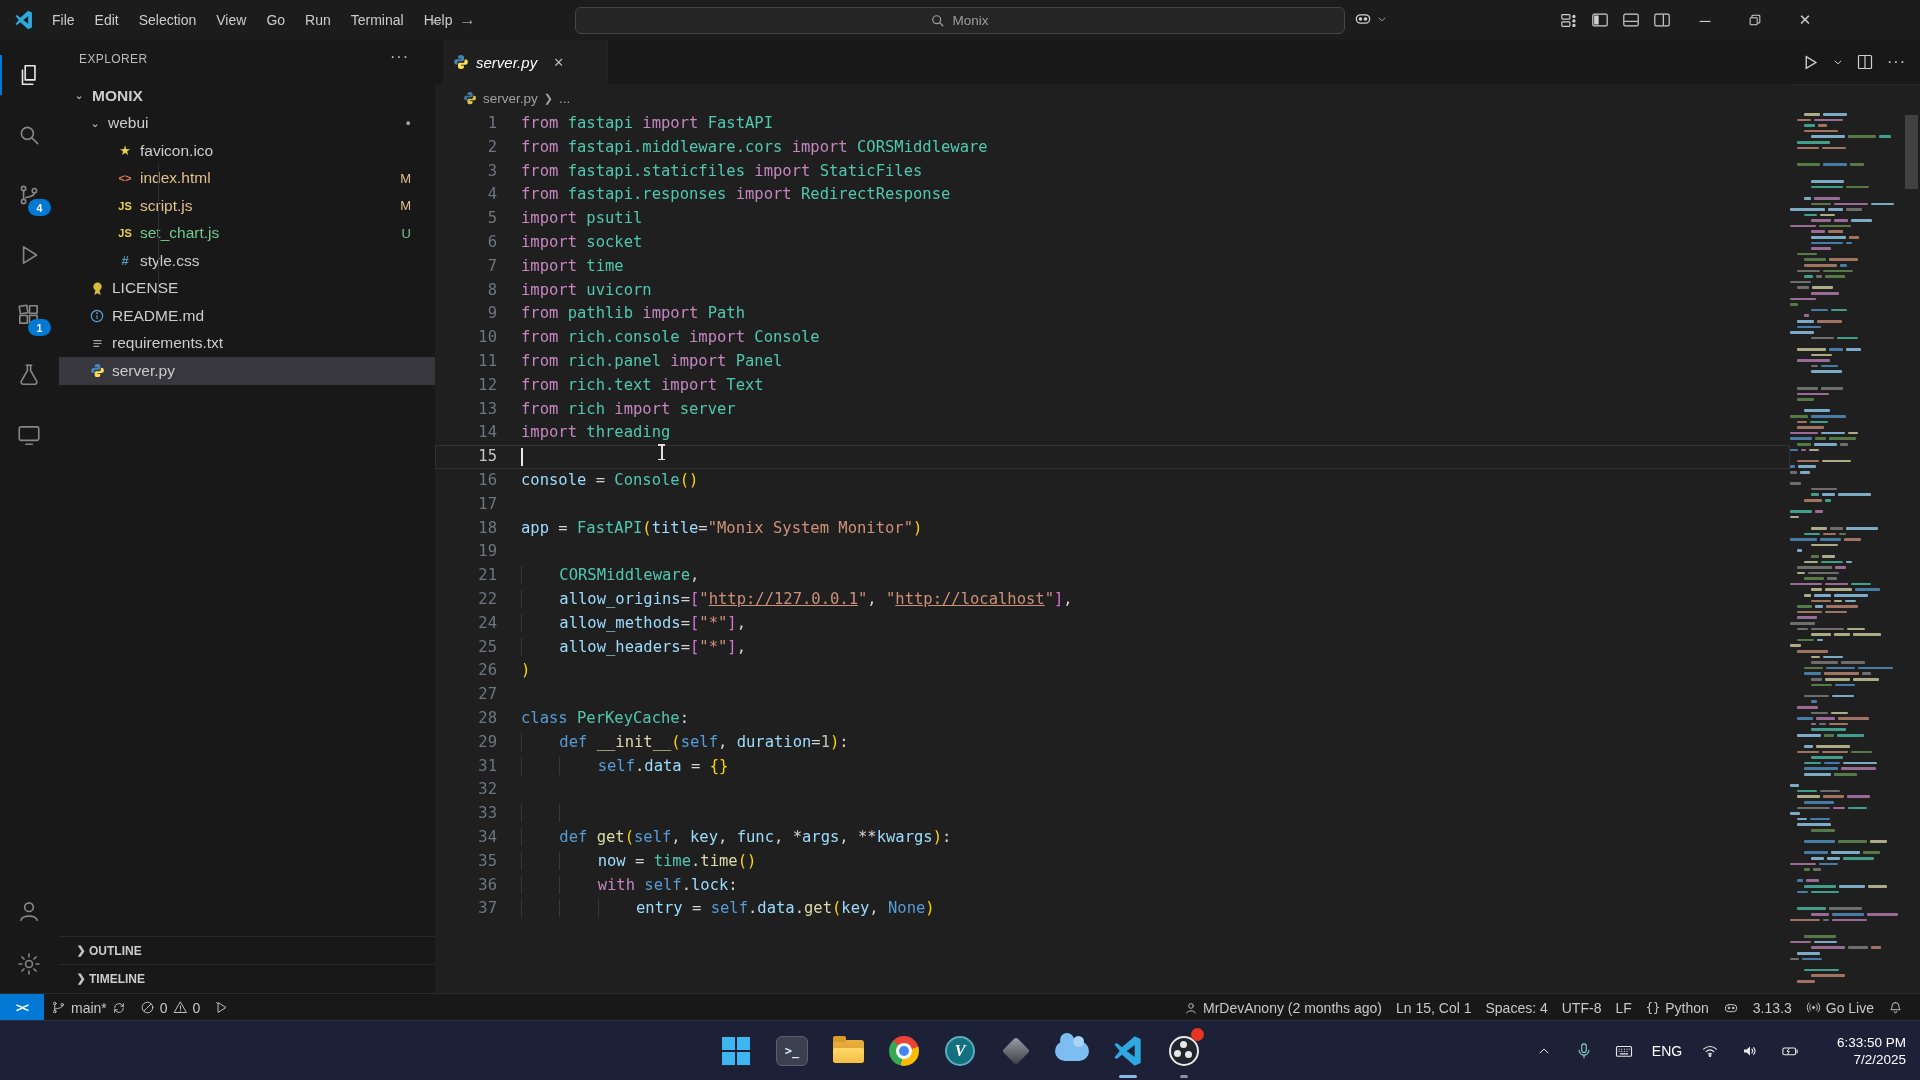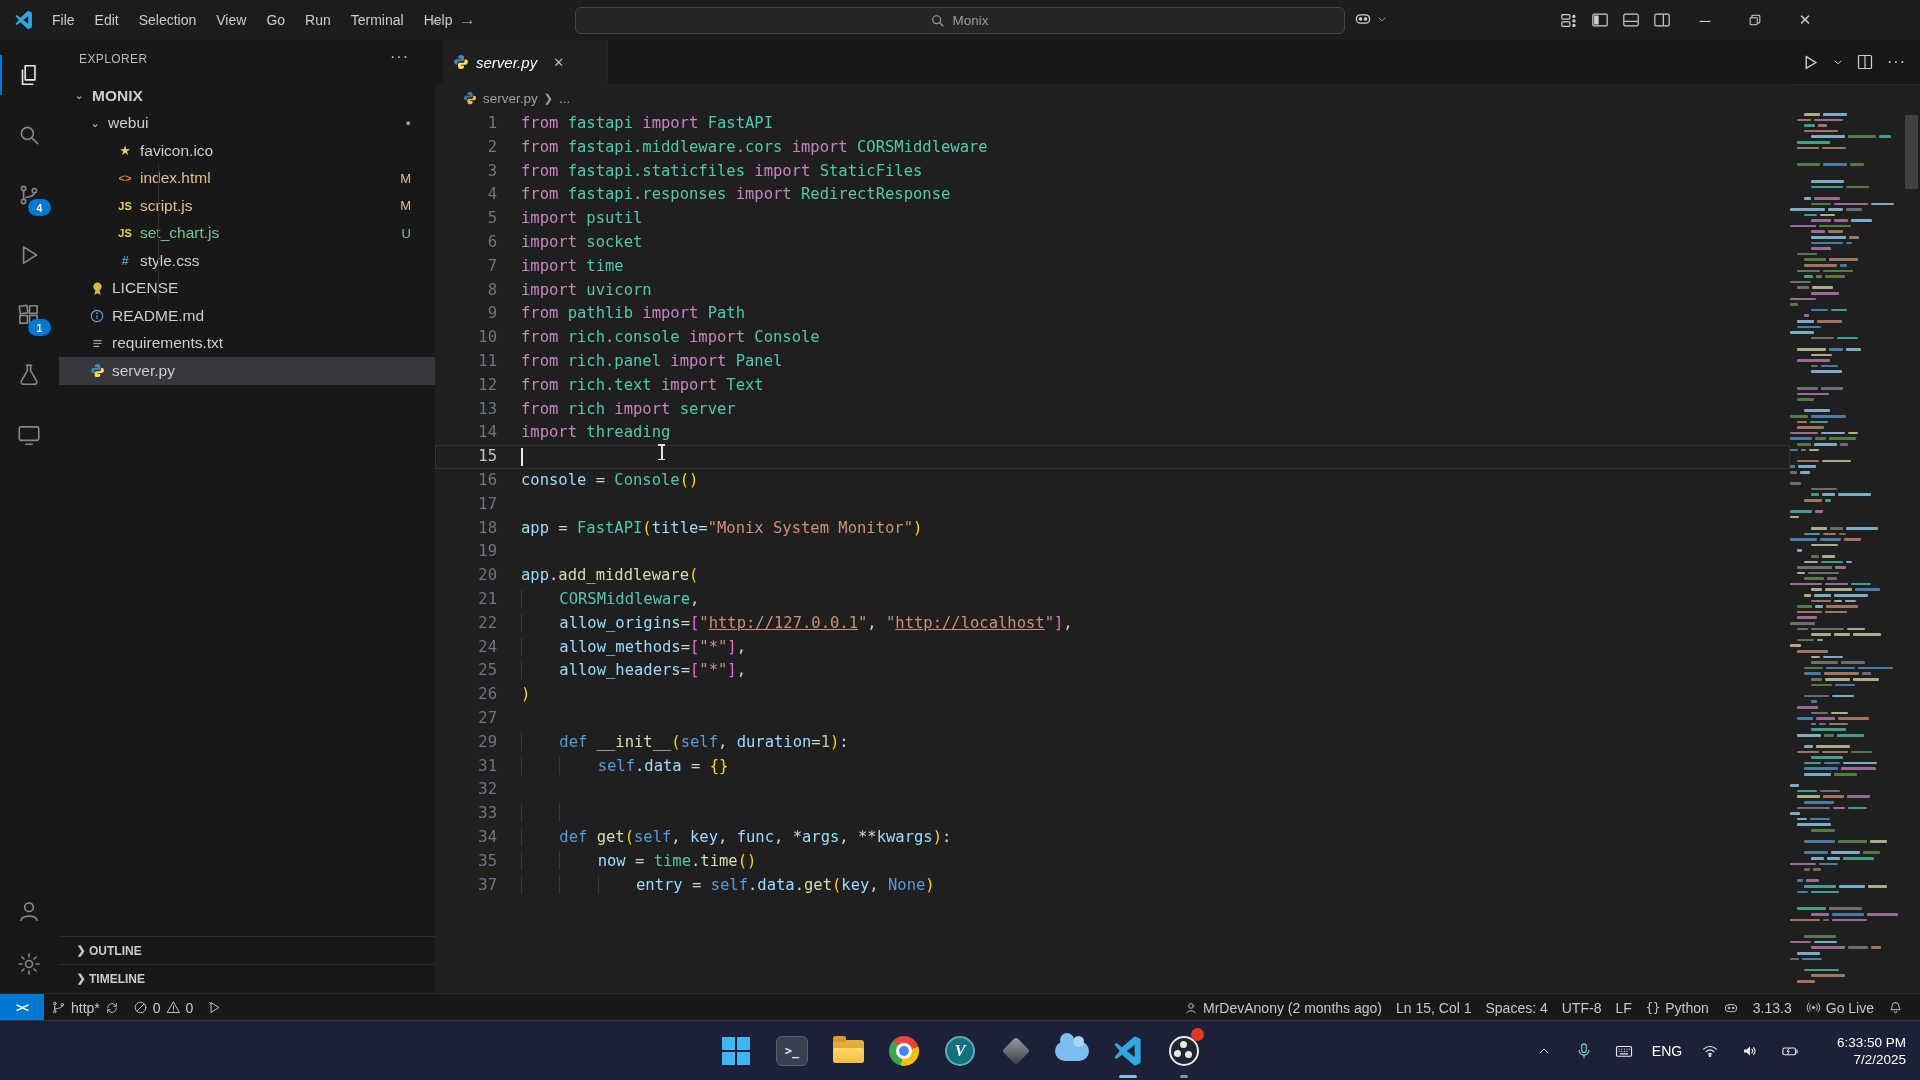--- a/index.html
+++ b/index.html
@@ -411,33 +411,34 @@
       <div class="line"><span class="ln">10</span><span class="lc"><span class="tk-k">from</span><span class="tk-p"> </span><span class="tk-t">rich.console</span><span class="tk-p"> </span><span class="tk-k">import</span><span class="tk-p"> </span><span class="tk-t">Console</span></span></div>
       <div class="line"><span class="ln">11</span><span class="lc"><span class="tk-k">from</span><span class="tk-p"> </span><span class="tk-t">rich.panel</span><span class="tk-p"> </span><span class="tk-k">import</span><span class="tk-p"> </span><span class="tk-t">Panel</span></span></div>
       <div class="line"><span class="ln">12</span><span class="lc"><span class="tk-k">from</span><span class="tk-p"> </span><span class="tk-t">rich.text</span><span class="tk-p"> </span><span class="tk-k">import</span><span class="tk-p"> </span><span class="tk-t">Text</span></span></div>
       <div class="line"><span class="ln">13</span><span class="lc"><span class="tk-k">from</span><span class="tk-p"> </span><span class="tk-t">rich</span><span class="tk-p"> </span><span class="tk-k">import</span><span class="tk-p"> </span><span class="tk-t">server</span></span></div>
       <div class="line"><span class="ln">14</span><span class="lc"><span class="tk-k">import</span><span class="tk-p"> </span><span class="tk-t">threading</span></span></div>
       <div class="line active"><span class="ln">15</span><span class="lc"><span class="caret"></span></span></div>
       <div class="line"><span class="ln">16</span><span class="lc"><span class="tk-v">console</span><span class="tk-p"> = </span><span class="tk-t">Console</span><span class="tk-b1">()</span></span></div>
       <div class="line"><span class="ln">17</span><span class="lc"></span></div>
       <div class="line"><span class="ln">18</span><span class="lc"><span class="tk-v">app</span><span class="tk-p"> = </span><span class="tk-t">FastAPI</span><span class="tk-b1">(</span><span class="tk-v">title</span><span class="tk-p">=</span><span class="tk-s">"Monix System Monitor"</span><span class="tk-b1">)</span></span></div>
       <div class="line"><span class="ln">19</span><span class="lc"></span></div>
-      <div class="line"><span class="ln">20</span><span class="lc"><span class="tk-v">app</span><span class="tk-p">.</span><span class="tk-f">add_middleware</span><span class="tk-b1">(</span></span></div>
       <div class="line"><span class="ln">21</span><span class="lc"><span class="tk-i">    </span><span class="tk-t">CORSMiddleware</span><span class="tk-p">,</span></span></div>
       <div class="line"><span class="ln">22</span><span class="lc"><span class="tk-i">    </span><span class="tk-v">allow_origins</span><span class="tk-p">=</span><span class="tk-b2">[</span><span class="tk-s">"</span><span class="tk-su">http://127.0.0.1</span><span class="tk-s">"</span><span class="tk-p">, </span><span class="tk-s">"</span><span class="tk-su">http://localhost</span><span class="tk-s">"</span><span class="tk-b2">]</span><span class="tk-p">,</span></span></div>
       <div class="line"><span class="ln">24</span><span class="lc"><span class="tk-i">    </span><span class="tk-v">allow_methods</span><span class="tk-p">=</span><span class="tk-b2">[</span><span class="tk-s">"*"</span><span class="tk-b2">]</span><span class="tk-p">,</span></span></div>
       <div class="line"><span class="ln">25</span><span class="lc"><span class="tk-i">    </span><span class="tk-v">allow_headers</span><span class="tk-p">=</span><span class="tk-b2">[</span><span class="tk-s">"*"</span><span class="tk-b2">]</span><span class="tk-p">,</span></span></div>
       <div class="line"><span class="ln">26</span><span class="lc"><span class="tk-b1">)</span></span></div>
       <div class="line"><span class="ln">27</span><span class="lc"></span></div>
+      <div class="line"><span class="ln">28</span><span class="lc"><span class="tk-kb">class</span><span class="tk-p"> </span><span class="tk-t">PerKeyCache</span><span class="tk-p">:</span></span></div>
       <div class="line"><span class="ln">29</span><span class="lc"><span class="tk-i">    </span><span class="tk-kb">def</span><span class="tk-p"> </span><span class="tk-f">__init__</span><span class="tk-b1">(</span><span class="tk-kb">self</span><span class="tk-p">, </span><span class="tk-v">duration</span><span class="tk-p">=</span><span class="tk-n">1</span><span class="tk-b1">)</span><span class="tk-p">:</span></span></div>
       <div class="line"><span class="ln">31</span><span class="lc"><span class="tk-i">    </span><span class="tk-i">    </span><span class="tk-kb">self</span><span class="tk-p">.</span><span class="tk-v">data</span><span class="tk-p"> = </span><span class="tk-b1">{}</span></span></div>
       <div class="line"><span class="ln">32</span></div>
       <div class="line"><span class="ln">33</span><span class="lc"><span class="tk-i">    </span><span class="tk-i">    </span></span></div>
       <div class="line"><span class="ln">34</span><span class="lc"><span class="tk-i">    </span><span class="tk-kb">def</span><span class="tk-p"> </span><span class="tk-f">get</span><span class="tk-b1">(</span><span class="tk-kb">self</span><span class="tk-p">, </span><span class="tk-v">key</span><span class="tk-p">, </span><span class="tk-v">func</span><span class="tk-p">, </span><span class="tk-p">*</span><span class="tk-v">args</span><span class="tk-p">, </span><span class="tk-p">**</span><span class="tk-v">kwargs</span><span class="tk-b1">)</span><span class="tk-p">:</span></span></div>
       <div class="line"><span class="ln">35</span><span class="lc"><span class="tk-i">    </span><span class="tk-i">    </span><span class="tk-v">now</span><span class="tk-p"> = </span><span class="tk-t">time</span><span class="tk-p">.</span><span class="tk-f">time</span><span class="tk-b1">()</span></span></div>
+      <div class="line"><span class="ln">36</span><span class="lc"><span class="tk-i">    </span><span class="tk-i">    </span><span class="tk-k">with</span><span class="tk-p"> </span><span class="tk-kb">self</span><span class="tk-p">.</span><span class="tk-v">lock</span><span class="tk-p">:</span></span></div>
       <div class="line"><span class="ln">37</span><span class="lc"><span class="tk-i">    </span><span class="tk-i">    </span><span class="tk-i">    </span><span class="tk-v">entry</span><span class="tk-p"> = </span><span class="tk-kb">self</span><span class="tk-p">.</span><span class="tk-v">data</span><span class="tk-p">.</span><span class="tk-f">get</span><span class="tk-b1">(</span><span class="tk-v">key</span><span class="tk-p">, </span><span class="tk-kb">None</span><span class="tk-b1">)</span></span></div>
     </div>
   <div class="ibeam">
     <i style="left:4px;top:0;width:1.5px;height:16px"></i>
     <i style="left:1px;top:0;width:7px;height:1.5px"></i>
     <i style="left:1px;top:14.5px;width:7px;height:1.5px"></i>
   </div>
   <div class="minimap" id="minimap">
       <div class="mm-row"><span style="width:14px;background:transparent"></span><span style="width:16.32322072982788px;background:#DCDCAA;opacity:.75;margin-right:3px"></span><span style="width:23.726346492767334px;background:#9CDCFE;opacity:.75;margin-right:3px"></span></div>
       <div class="mm-row"><span style="width:7px;background:transparent"></span><span style="width:14.028422832489014px;background:#CE9178;opacity:.75;margin-right:3px"></span><span style="width:28.91026258468628px;background:#C586C0;opacity:.75;margin-right:3px"></span></div>
@@ -603,21 +604,21 @@
   <div class="statusbar" id="statusbar">
       <div class="remote">&gt;&lt;</div>
       <div class="st-item">
         <svg width="15" height="15" viewBox="0 0 24 24" fill="none" stroke="currentColor" stroke-width="1.5" stroke-linejoin="round" stroke-linecap="round">
           <circle cx="6" cy="5.5" r="2"></circle>
           <circle cx="6" cy="18.5" r="2"></circle>
           <circle cx="18" cy="7.5" r="2"></circle>
           <path d="M6 7.5v9"></path>
           <path d="M18 9.5c0 3.5-6 3.5-12 5"></path>
         </svg>
-        <span>http*</span>
+        <span>main*</span>
         <svg width="14" height="14" viewBox="0 0 24 24" fill="none" stroke="currentColor" stroke-width="1.5" stroke-linejoin="round" stroke-linecap="round">
           <path d="M4.5 12a7.5 7.5 0 0 1 13-5.2l2 2.2"></path>
           <path d="M19.5 4.5v4.5H15"></path>
           <path d="M19.5 12a7.5 7.5 0 0 1-13 5.2l-2-2.2"></path>
           <path d="M4.5 19.5V15H9"></path>
         </svg>
       </div>
       <div class="st-item">
         <svg width="15" height="15" viewBox="0 0 24 24" fill="none" stroke="currentColor" stroke-width="1.5" stroke-linejoin="round" stroke-linecap="round">
           <circle cx="12" cy="12" r="8.5"></circle>

